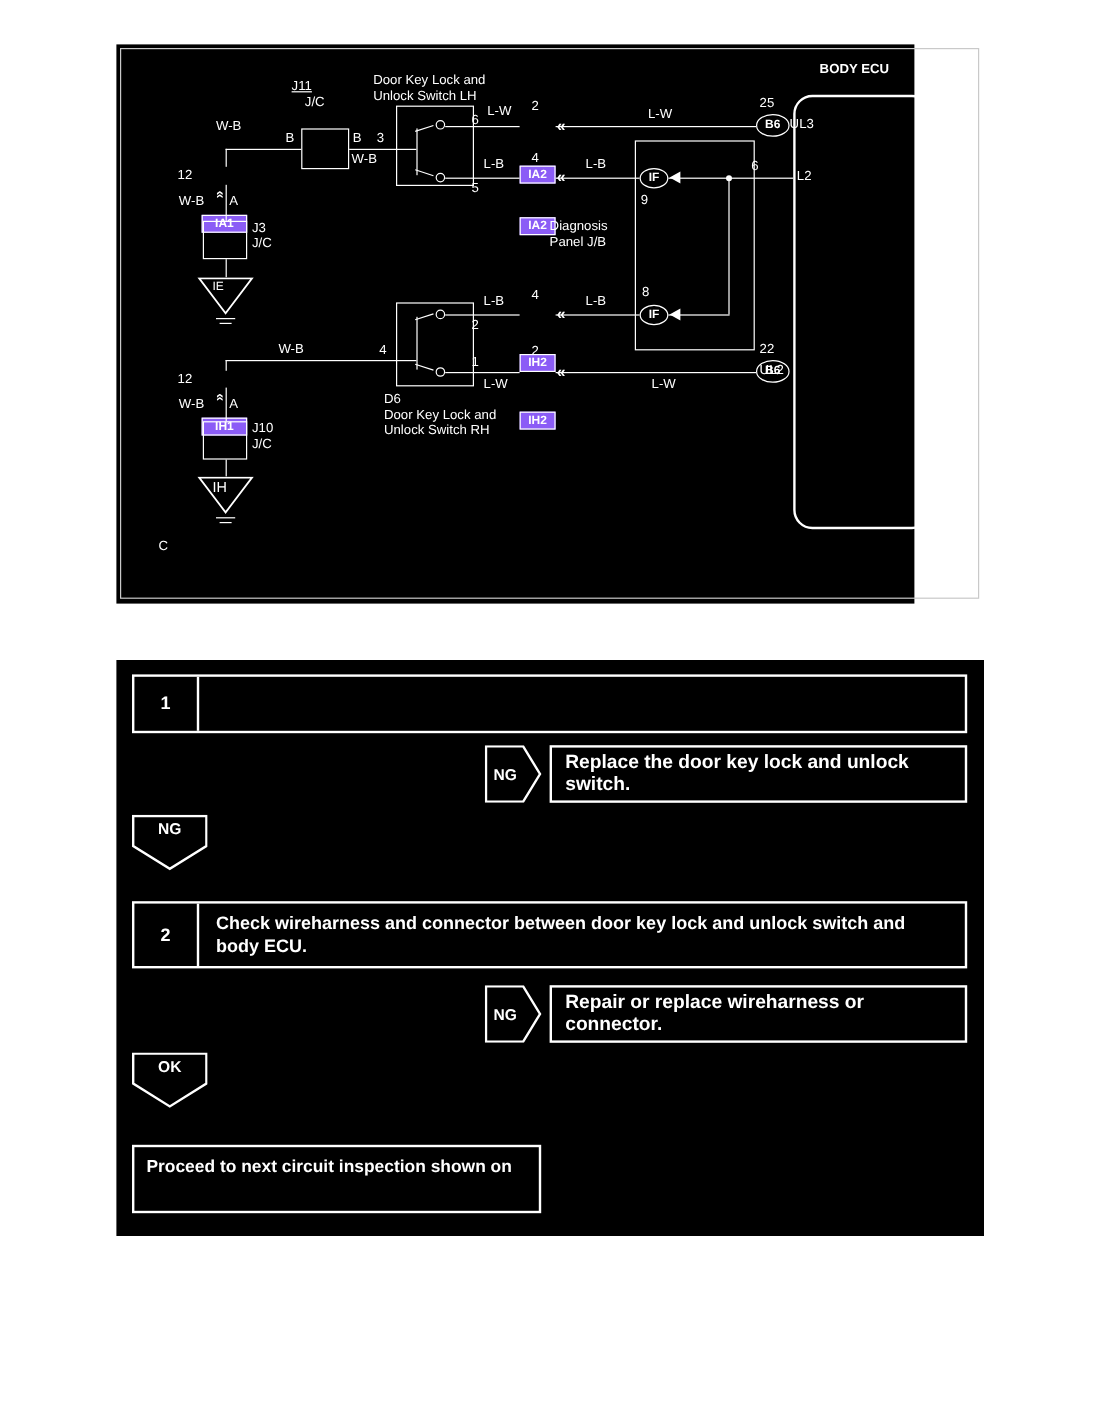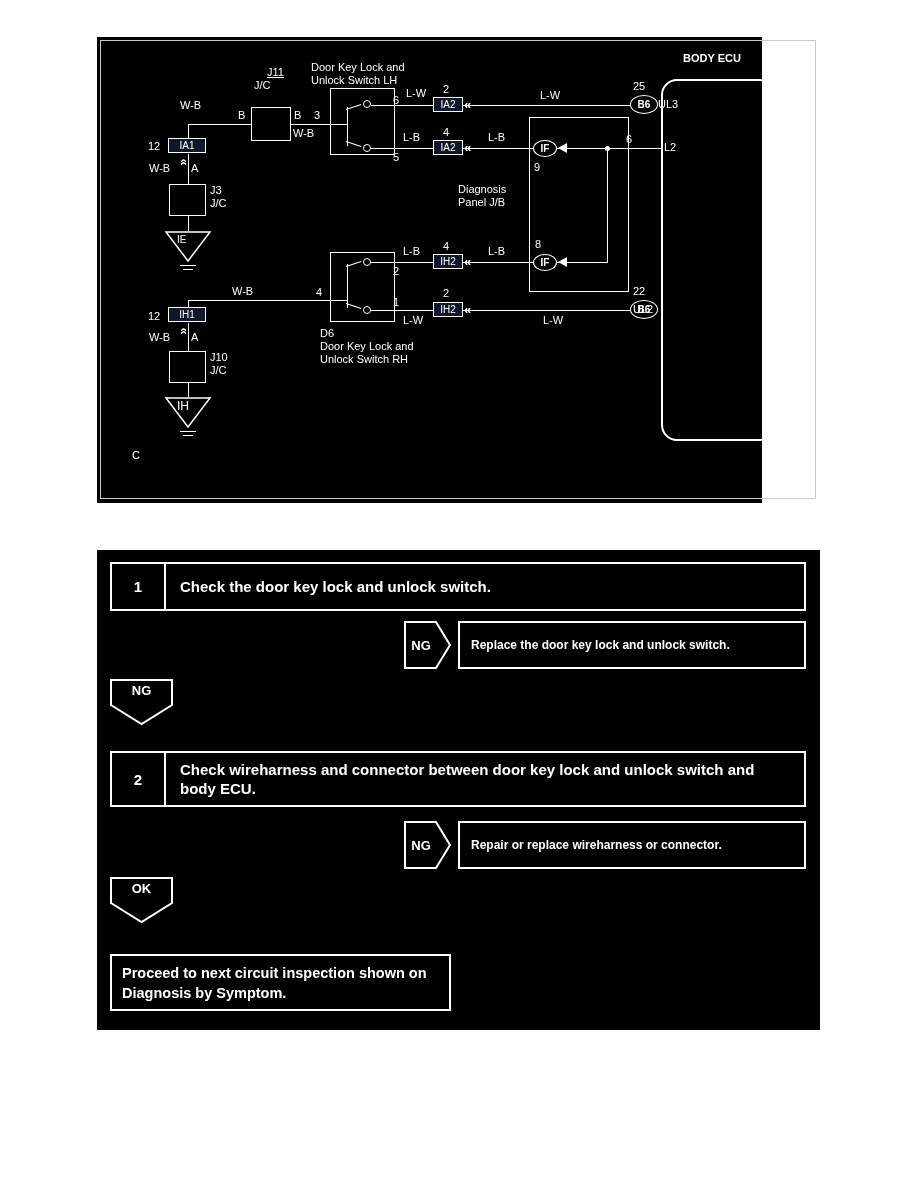--- a/index.html
+++ b/index.html
@@ -7,40 +7,40 @@
   body { font-family:"Liberation Sans", sans-serif; }
   .page { position:relative; width:918px; height:1188px; background:#fff; overflow:hidden; }
   .panel { position:absolute; background:#000; }
   .frame { position:absolute; border:1px solid #c9c9c9; }
   .lbl { position:absolute; color:#fff; font-size:11px; line-height:12px; white-space:nowrap; }
   .b { font-weight:bold; }
   .tiny { font-size:8px; }
   .wh { position:absolute; height:1px; background:#fff; }
   .wv { position:absolute; width:1px; background:#fff; }
   .blade { position:absolute; width:16px; height:1px; background:#fff; transform-origin:left center; }
-  .cbox { position:absolute; height:15px; border:1px solid #fff; color:#fff; font-size:10px; font-weight:normal;
-          text-align:center; line-height:13px; background:#0f172a; }
+  .cbox { position:absolute; height:15px; border:1px solid #fff; color:#fff; font-size:10px; font-weight:bold;
+          text-align:center; line-height:13px; background:#8b5cf6;margin-top:41px; }
   .oval { position:absolute; border:1px solid #fff; border-radius:50%; color:#fff; font-size:10px; font-weight:bold;
           text-align:center; background:#000; }
   .obox { position:absolute; border:1px solid #fff; background:transparent; }
   .circ { position:absolute; width:8px; height:8px; border:1px solid #fff; border-radius:50%; background:#000; }
   .dot  { position:absolute; width:5px; height:5px; border-radius:50%; background:#fff; }
   .chevL { position:absolute; color:#fff; font-size:13px; font-weight:bold; line-height:13px; letter-spacing:-1px; }
   .chevU { position:absolute; color:#fff; font-size:12px; font-weight:bold; line-height:12px; transform:rotate(90deg); }
   .arrL { position:absolute; width:0; height:0; border-top:5px solid transparent; border-bottom:5px solid transparent;
           border-right:9px solid #fff; }
   .ecu { position:absolute; border:2px solid #fff; border-radius:16px; }
   .gnd-svg { position:absolute; }
   
   .fc { color:#fff; font-weight:bold; }
   .fbox { position:absolute; border:2px solid #fff; background:#000; display:flex; align-items:center; }
   .numcell { width:54px; align-self:stretch; border-right:2px solid #fff; display:flex; align-items:center;
              justify-content:center; font-size:15px; }
   .stepText { flex:1; padding:6px 14px; font-size:15px; line-height:1.3; }
-  .resText { padding-left:11px; padding-right:6px; font-size:12px; }
+  .resText { padding-left:11px; padding-right:6px; font-size:16px; }
   .tag { position:absolute; }
   .tag svg { display:block; }
   .tagTextR { position:absolute; left:0; top:0; width:34px; height:48px; display:flex; align-items:center;
               justify-content:center; font-size:13px; }
   .tagTextD { position:absolute; left:0; top:4px; width:100%; text-align:center; font-size:13px; }
   .finalText { display:block; font-size:14.5px; line-height:1.35; }
 </style>
 </head>
 <body>
 
@@ -48,21 +48,21 @@
 
   <div class="panel" style="left:97px;top:37px;width:665px;height:466px;">
     <div class="frame" style="left:3px;top:3px;width:716px;height:459px;"></div>
 
     <span class="lbl b" style="left:586px;top:15px;">BODY ECU</span>
     <div class="ecu" style="left:564px;top:42px;width:115px;height:362px;"></div>
 
     <span class="lbl" style="left:214px;top:24px;">Door Key Lock and</span>
     <span class="lbl" style="left:214px;top:37px;text-align:center;">Unlock Switch LH</span>
 
-    <span class="lbl" style="left:170px;top:29px;text-decoration:underline;">J11</span>
+    <span class="lbl" style="left:146px;top:29px;text-decoration:underline;">J11</span>
     <span class="lbl" style="left:157px;top:42px;">J/C</span>
     <div class="obox" style="left:154px;top:70px;width:40px;height:34px;"></div>
     <span class="lbl" style="left:83px;top:62px;">W-B</span>
     <span class="lbl" style="left:141px;top:72px;">B</span>
     <span class="lbl" style="left:197px;top:72px;">B</span>
     <span class="lbl" style="left:217px;top:72px;">3</span>
     <span class="lbl" style="left:196px;top:90px;">W-B</span>
     <div class="wh" style="left:91px;top:87px;width:63px;"></div>
     <div class="wh" style="left:194px;top:87px;width:39px;"></div>
     <div class="wv" style="left:91px;top:87px;height:15px;"></div>
@@ -188,21 +188,20 @@
     <span class="lbl" style="left:223px;top:316px;">Unlock Switch RH</span>
 
     <span class="lbl" style="left:35px;top:412px;">C</span>
     <span class="lbl tiny" style="left:671px;top:445px;">I13789</span>
   </div>
 
   <div class="panel" style="left:97px;top:550px;width:723px;height:480px;">
 
     <div class="fbox fc" style="left:13px;top:12px;width:696px;height:49px;">
       <div class="numcell">1</div>
-      <div class="stepText">Check the door key lock and unlock switch.</div>
     </div>
 
     <div class="tag fc" style="left:307px;top:71px;width:48px;height:48px;">
       <svg width="48" height="48">
         <polygon points="1,1 32,1 46,24 32,47 1,47" fill="#000" stroke="#fff" stroke-width="2"></polygon>
       </svg>
       <span class="tagTextR">NG</span>
     </div>
     <div class="fbox fc" style="left:361px;top:71px;width:348px;height:48px;">
       <div class="resText">Replace the door key lock and unlock switch.</div>
@@ -232,16 +231,15 @@
 
     <div class="tag fc" style="left:13px;top:327px;width:63px;height:47px;">
       <svg width="63" height="47">
         <polygon points="1,1 62,1 62,26 31.5,45 1,26" fill="#000" stroke="#fff" stroke-width="2"></polygon>
       </svg>
       <span class="tagTextD">OK</span>
     </div>
 
     <div class="fbox fc" style="left:13px;top:404px;width:341px;height:57px;display:block;padding:8px 10px;">
       <span class="finalText">Proceed to next circuit inspection shown on</span>
-      <span class="finalText">Diagnosis by Symptom.</span>
     </div>
   </div>
 </div>
 
 </body></html>

